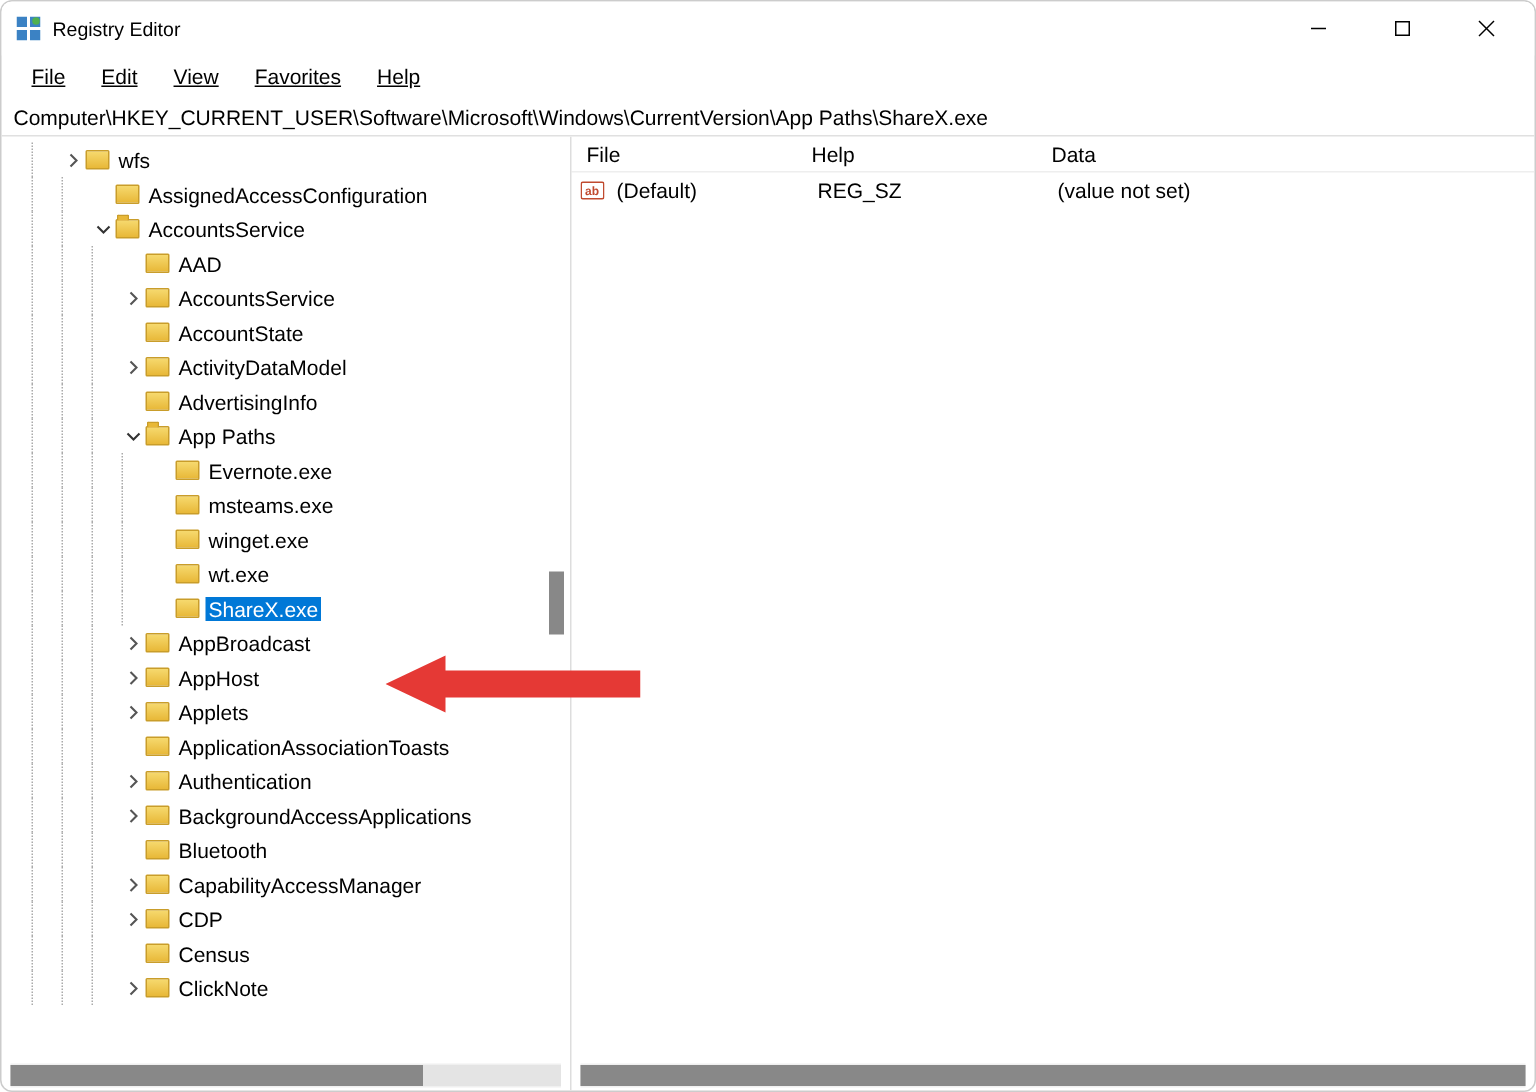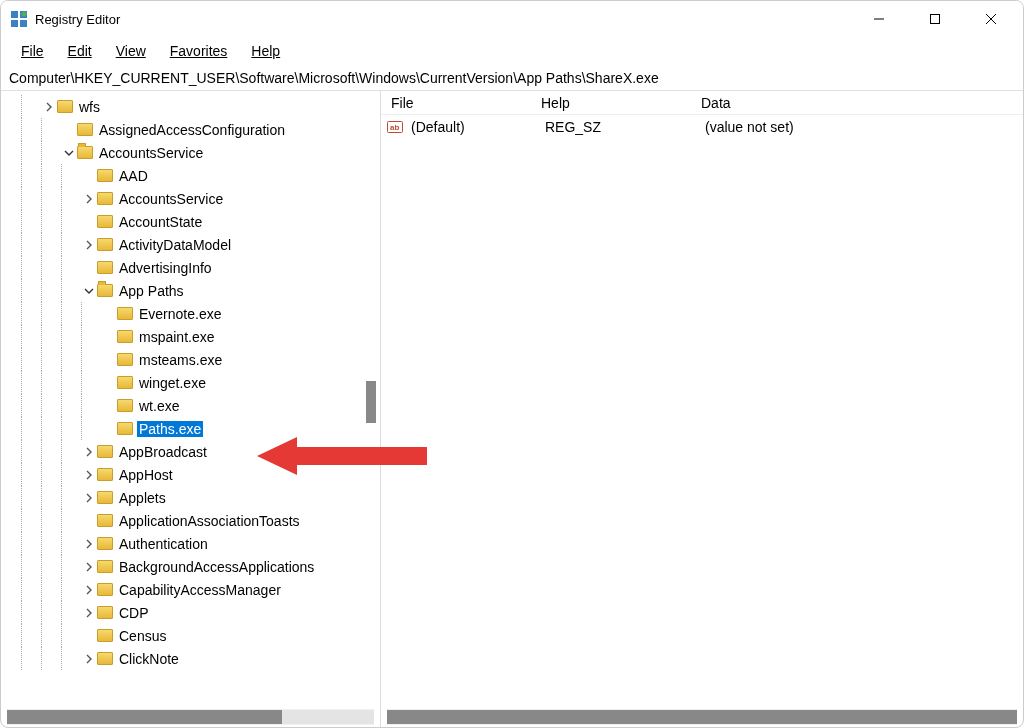--- a/index.html
+++ b/index.html
@@ -202,30 +202,20 @@
             <span class="tree-label">Evernote.exe</span>
           </div>
           <div class="tree-item">
             <span style="display: inline-block; width: 20px; height: 100%;"></span>
             <span class="dotted" style="display: inline-block; width: 20px; height: 100%;"></span>
             <span class="dotted" style="display: inline-block; width: 20px; height: 100%;"></span>
             <span class="dotted" style="display: inline-block; width: 20px; height: 100%;"></span>
             <span class="dotted" style="display: inline-block; width: 20px; height: 100%;"></span>
             <span class="caret"></span>
             <span class="folder-icon"></span>
-            <span class="tree-label">mspaint.exe</span>
-          </div>
-          <div class="tree-item">
-            <span style="display: inline-block; width: 20px; height: 100%;"></span>
-            <span class="dotted" style="display: inline-block; width: 20px; height: 100%;"></span>
-            <span class="dotted" style="display: inline-block; width: 20px; height: 100%;"></span>
-            <span class="dotted" style="display: inline-block; width: 20px; height: 100%;"></span>
-            <span class="dotted" style="display: inline-block; width: 20px; height: 100%;"></span>
-            <span class="caret"></span>
-            <span class="folder-icon"></span>
             <span class="tree-label">msteams.exe</span>
           </div>
           <div class="tree-item">
             <span style="display: inline-block; width: 20px; height: 100%;"></span>
             <span class="dotted" style="display: inline-block; width: 20px; height: 100%;"></span>
             <span class="dotted" style="display: inline-block; width: 20px; height: 100%;"></span>
             <span class="dotted" style="display: inline-block; width: 20px; height: 100%;"></span>
             <span class="dotted" style="display: inline-block; width: 20px; height: 100%;"></span>
             <span class="caret"></span>
             <span class="folder-icon"></span>
@@ -242,21 +232,21 @@
             <span class="tree-label">wt.exe</span>
           </div>
           <div class="tree-item">
             <span style="display: inline-block; width: 20px; height: 100%;"></span>
             <span class="dotted" style="display: inline-block; width: 20px; height: 100%;"></span>
             <span class="dotted" style="display: inline-block; width: 20px; height: 100%;"></span>
             <span class="dotted" style="display: inline-block; width: 20px; height: 100%;"></span>
             <span class="dotted" style="display: inline-block; width: 20px; height: 100%;"></span>
             <span class="caret"></span>
             <span class="folder-icon"></span>
-            <span class="tree-label selected">Paths.exe</span>
+            <span class="tree-label selected">ShareX.exe</span>
           </div>
           <div class="tree-item">
             <span style="display: inline-block; width: 20px; height: 100%;"></span>
             <span class="dotted" style="display: inline-block; width: 20px; height: 100%;"></span>
             <span class="dotted" style="display: inline-block; width: 20px; height: 100%;"></span>
             <span class="dotted" style="display: inline-block; width: 20px; height: 100%;"></span>
             <span class="caret">
               <svg width="10" height="10" viewBox="0 0 10 10">
                 <path d="M3 1 L7 5 L3 9" fill="none" stroke="#555" stroke-width="1.4"></path>
               </svg>
@@ -317,20 +307,29 @@
             <span class="dotted" style="display: inline-block; width: 20px; height: 100%;"></span>
             <span class="dotted" style="display: inline-block; width: 20px; height: 100%;"></span>
             <span class="dotted" style="display: inline-block; width: 20px; height: 100%;"></span>
             <span class="caret">
               <svg width="10" height="10" viewBox="0 0 10 10">
                 <path d="M3 1 L7 5 L3 9" fill="none" stroke="#555" stroke-width="1.4"></path>
               </svg>
             </span>
             <span class="folder-icon"></span>
             <span class="tree-label">BackgroundAccessApplications</span>
+          </div>
+          <div class="tree-item">
+            <span style="display: inline-block; width: 20px; height: 100%;"></span>
+            <span class="dotted" style="display: inline-block; width: 20px; height: 100%;"></span>
+            <span class="dotted" style="display: inline-block; width: 20px; height: 100%;"></span>
+            <span class="dotted" style="display: inline-block; width: 20px; height: 100%;"></span>
+            <span class="caret"></span>
+            <span class="folder-icon"></span>
+            <span class="tree-label">Bluetooth</span>
           </div>
           <div class="tree-item">
             <span style="display: inline-block; width: 20px; height: 100%;"></span>
             <span class="dotted" style="display: inline-block; width: 20px; height: 100%;"></span>
             <span class="dotted" style="display: inline-block; width: 20px; height: 100%;"></span>
             <span class="dotted" style="display: inline-block; width: 20px; height: 100%;"></span>
             <span class="caret">
               <svg width="10" height="10" viewBox="0 0 10 10">
                 <path d="M3 1 L7 5 L3 9" fill="none" stroke="#555" stroke-width="1.4"></path>
               </svg>

